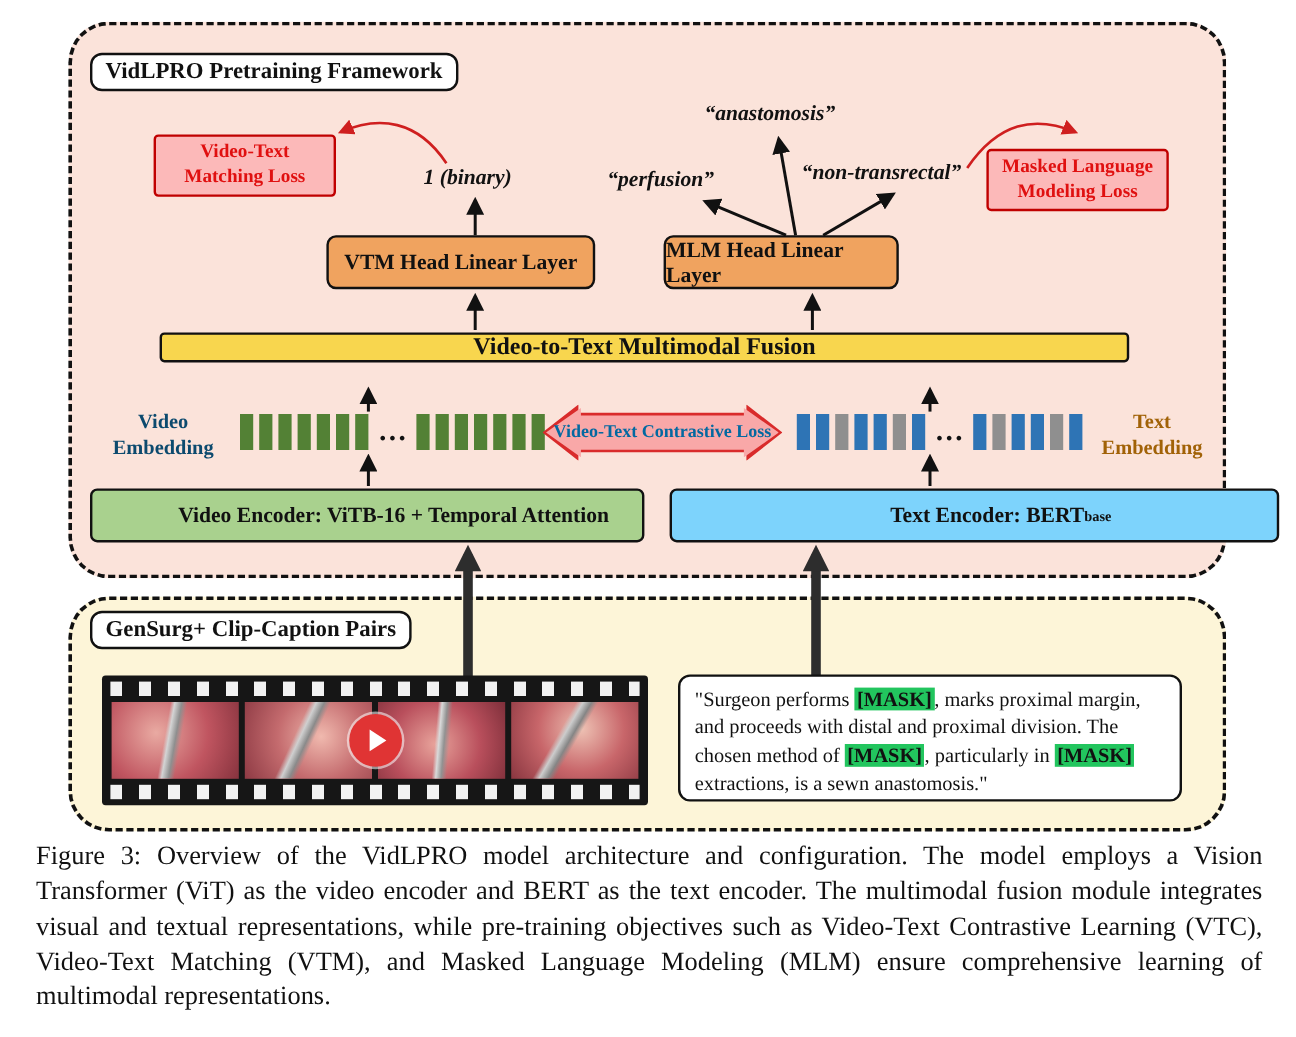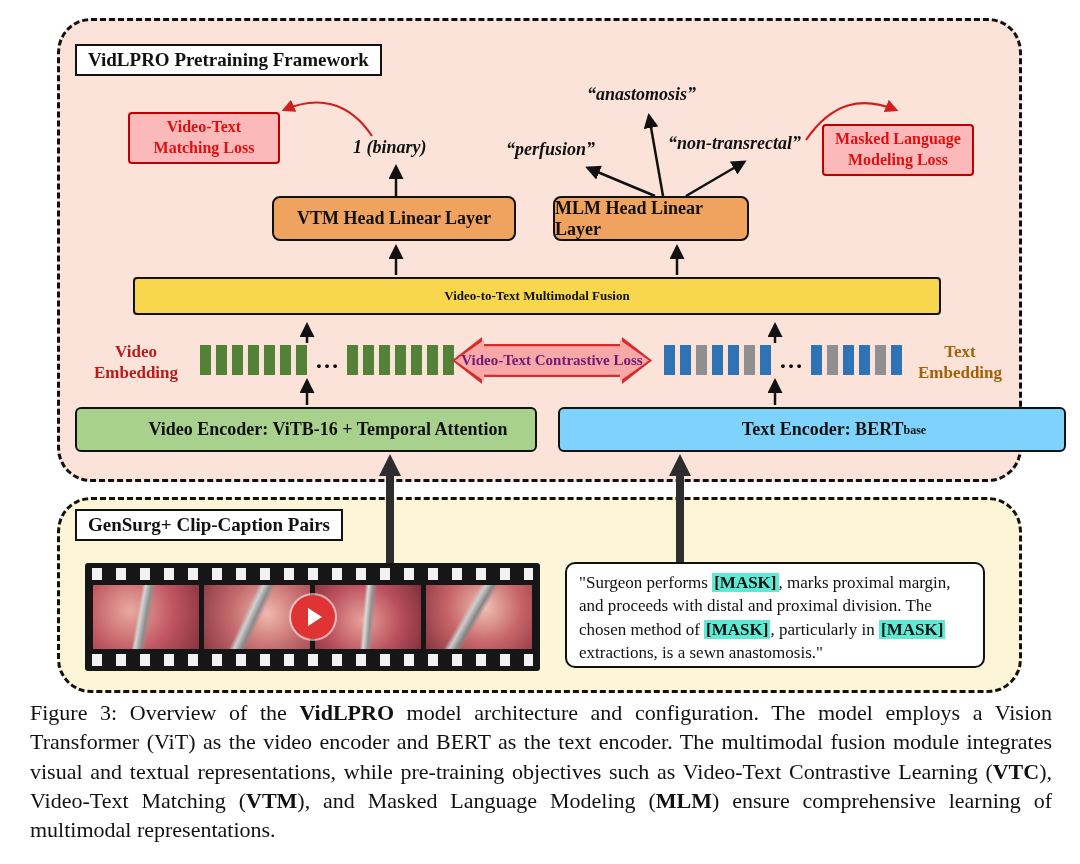--- a/index.html
+++ b/index.html
@@ -1,70 +1,70 @@
 <!DOCTYPE html>
 <html><head>
 <meta charset="utf-8">
 <style>
   html,body{margin:0;padding:0;background:#fff;}
   body{width:1080px;height:864px;position:relative;font-family:"Liberation Serif",serif;color:#111;overflow:hidden;}
 
-  .abs{position:absolute;}
+  .abs{position:absolute;border-radius:10px;}
   .z10{z-index:10;}
 
   
   #framework{left:57px;top:18px;width:959px;height:458px;border:3px dashed #111;border-radius:34px;background:#fbe3da;z-index:1;}
   #pairs{left:57px;top:497px;width:959px;height:190px;border:3px dashed #111;border-radius:34px;background:#fdf5d8;z-index:1;}
 
   .sec-label{background:#fff;border:2px solid #111;padding:3px 11px;font-weight:bold;font-size:19px;white-space:nowrap;}
   #framework-label{left:75px;top:44px;}
   #pairs-label{left:75px;top:509px;}
 
   
   .loss{background:#fcb9b9;border:2px solid #c00000;color:#e01010;font-weight:bold;font-size:16px;text-align:center;border-radius:4px;display:flex;align-items:center;justify-content:center;line-height:1.3;padding:2px;box-sizing:border-box;}
   #vtm-loss{left:128px;top:112px;width:152px;height:52px;}
   #mlm-loss{left:822px;top:124px;width:152px;height:52px;}
 
   
   .head-box{background:#f0a35f;border:2px solid #111;border-radius:8px;font-weight:bold;font-size:18px;display:flex;align-items:center;justify-content:center;box-sizing:border-box;}
-  #vtm-head{left:272px;top:196px;width:244px;height:45px;}
+  #vtm-head{left:272px;top:196px;width:224px;height:45px;}
   #mlm-head{left:553px;top:196px;width:196px;height:45px;}
 
   
   .iword{font-style:italic;font-weight:bold;font-size:18px;white-space:nowrap;}
   #word-binary{left:353px;top:137px;text-align:center;}
   #word-anastomosis{left:587px;top:84px;}
   #word-perfusion{left:506px;top:139px;}
   #word-non-transrectal{left:668px;top:133px;}
 
   
-  #fusion{left:133px;top:277px;width:808px;height:38px;background:#f8d64e;border:2px solid #111;border-radius:4px;font-weight:bold;font-size:13px;display:flex;align-items:center;justify-content:center;box-sizing:border-box;}
+  #fusion{left:133px;top:277px;width:808px;height:25px;background:#f8d64e;border:2px solid #111;border-radius:4px;font-weight:bold;font-size:20px;display:flex;align-items:center;justify-content:center;box-sizing:border-box;}
 
   
   .emb-label{font-weight:bold;font-size:17px;text-align:center;line-height:1.25;}
-  #video-emb-label{left:78px;top:341px;width:116px;color:#b91c1c;}
+  #video-emb-label{left:78px;top:341px;width:116px;color:#0c4a6e;}
   #text-emb-label{left:908px;top:341px;width:104px;color:#a16207;}
 
   
   .bars-row{display:flex;align-items:center;gap:7px;height:32px;}
   .bar-group{display:flex;gap:5px;}
   .bar{display:inline-block;width:11px;height:30px;}
   .bar.green{background:#538135;}
   .bar.blue{background:#2e74b5;}
   .bar.gray{background:#8f8f8f;}
   .dots{font-weight:bold;font-size:24px;line-height:20px;padding:0 1px;}
   #video-bars{left:200px;top:344px;}
   #text-bars{left:664px;top:344px;}
 
   
   #contrastive{left:452px;top:337px;width:200px;height:47px;}
   .dblarrow-outer,.dblarrow-inner{position:absolute;clip-path:polygon(0 50%,15% 0,15% 15%,85% 15%,85% 0,100% 50%,85% 100%,85% 85%,15% 85%,15% 100%);}
   .dblarrow-outer{inset:0;background:#d92b2b;}
   .dblarrow-inner{inset:3px;background:#f9a8a8;}
-  #contrastive .txt{position:absolute;inset:0;display:flex;align-items:center;justify-content:center;text-align:center;color:#701a75;font-weight:bold;font-size:15px;line-height:1.15;}
+  #contrastive .txt{position:absolute;inset:0;display:flex;align-items:center;justify-content:center;text-align:center;color:#0369a1;font-weight:bold;font-size:15px;line-height:1.15;}
 
   
   .encoder{border:2px solid #111;border-radius:6px;font-weight:bold;font-size:18px;display:flex;align-items:center;justify-content:center;box-sizing:border-box;padding-left:44px;}
   #video-encoder{left:75px;top:407px;width:462px;height:45px;background:#a9d18e;}
   #text-encoder{left:558px;top:407px;width:508px;height:45px;background:#7dd3fc;}
   #text-encoder sub{font-size:12px;line-height:0;}
 
   
   #film{left:85px;top:563px;width:455px;height:108px;background:#161616;border-radius:3px;}
   .sprockets{position:absolute;left:7px;right:7px;height:12px;background-image:repeating-linear-gradient(90deg,#f2f2f2 0 10px,#161616 10px 24px);}
@@ -79,25 +79,25 @@
   .frame::after{content:"";position:absolute;inset:0;}
   .frame.f1::after{background:linear-gradient(100deg,transparent 42%,#d4d4d4 45%,#8e8e8e 50%,transparent 54%);}
   .frame.f2::after{background:linear-gradient(115deg,transparent 40%,#cfcfcf 44%,#8a8a8a 49%,transparent 53%);}
   .frame.f3::after{background:linear-gradient(95deg,transparent 45%,#d9d9d9 48%,#919191 52%,transparent 56%);}
   .frame.f4::after{background:linear-gradient(120deg,transparent 38%,#cccccc 42%,#858585 47%,transparent 51%);}
   #play{position:absolute;left:50%;top:50%;transform:translate(-50%,-50%);width:44px;height:44px;border-radius:50%;background:#e03434;display:flex;align-items:center;justify-content:center;box-shadow:0 0 0 2px rgba(255,255,255,.55);}
   #play .tri{width:0;height:0;border-left:14px solid #fff;border-top:9px solid transparent;border-bottom:9px solid transparent;margin-left:4px;}
 
   
   #caption-box{left:565px;top:562px;width:420px;height:106px;background:#fff;border:2px solid #111;border-radius:10px;padding:7px 12px;box-sizing:border-box;font-size:17px;line-height:1.38;overflow:hidden;}
-  .mask{background:#5eead4;font-weight:bold;padding:0 2px;}
+  .mask{background:#22c55e;font-weight:bold;padding:0 2px;}
 
   
   #figcaption{left:30px;top:698px;width:1022px;font-size:22px;line-height:1.33;text-align:justify;}
-  #figcaption .b{font-weight:bold;}
+  #figcaption .b{font-weight:normal;}
 
   #arrows{position:absolute;left:0;top:0;z-index:5;pointer-events:none;}
 </style>
 </head>
 <body>
 
 <div id="framework" class="abs"></div>
 
 <div id="pairs" class="abs"></div>
 

